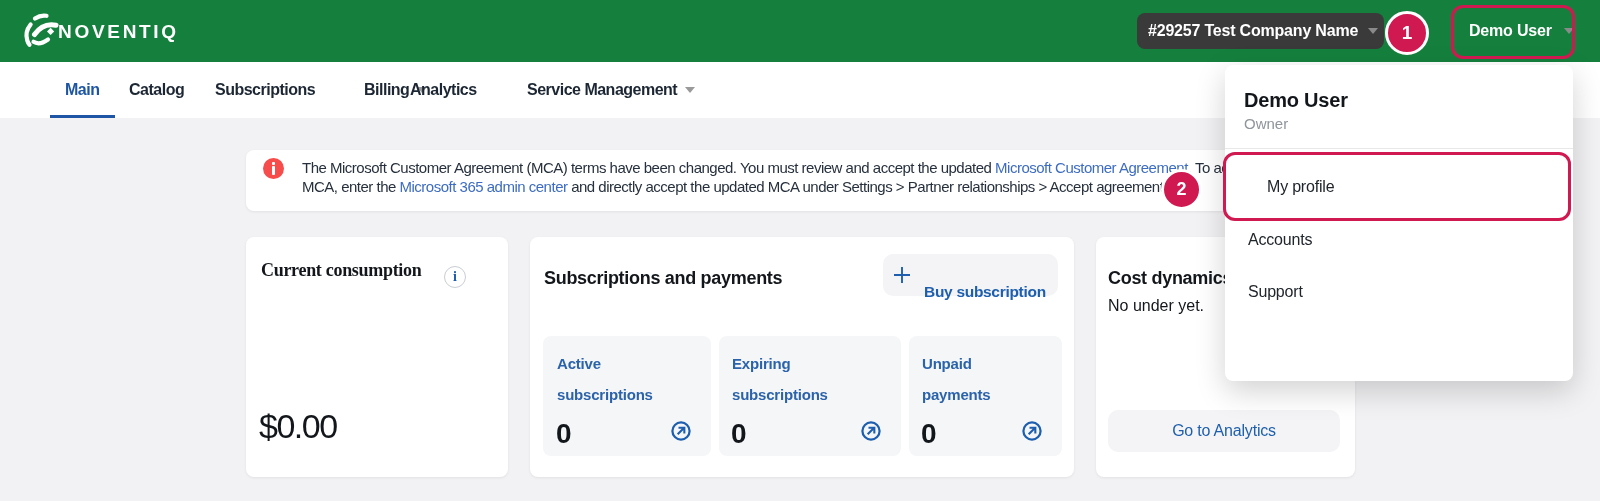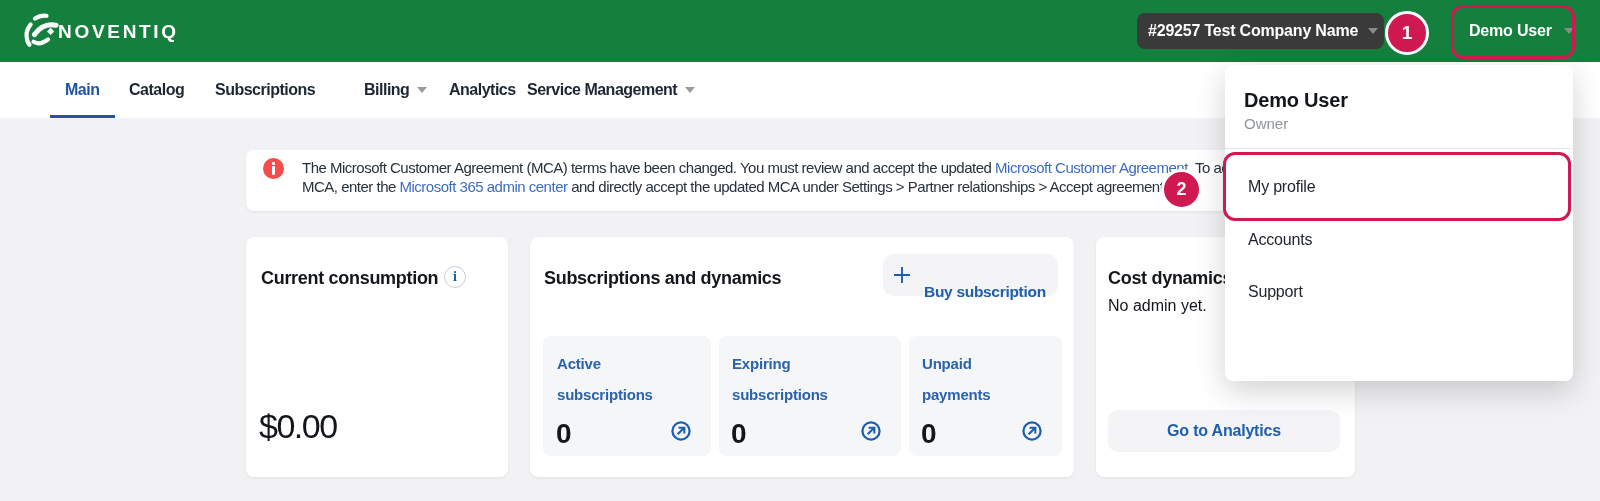--- a/index.html
+++ b/index.html
@@ -39,29 +39,29 @@
 .buybtn { position:absolute; left:883px; top:254px; width:175px; height:42px; background:#f4f4f6; border-radius:10px; color:#1d5fae; font-size:15.5px; font-weight:bold; letter-spacing:-0.3px; }
 .tile { position:absolute; top:336px; height:120px; background:#f5f6f8; border-radius:8px; }
 .t1 { left:543px; width:168px; }
 .t2 { left:719px; width:182px; }
 .t3 { left:909px; width:153px; }
 .tlabel { position:absolute; font-size:15px; font-weight:bold; color:#2b63ab; line-height:31px; letter-spacing:-0.2px; }
 .tzero { position:absolute; font-size:28px; font-weight:bold; color:#13171b; line-height:1; }
 .tarrow { position:absolute; width:20px; height:20px; }
 
 .nodata { position:absolute; left:1108px; top:297px; font-size:16px; color:#13171b; }
-.gobtn { position:absolute; left:1108px; top:410px; width:232px; height:42px; background:#f4f4f6; border-radius:10px; color:#1d5fae; font-size:16px; font-weight:bold; line-height:42px; text-align:center; letter-spacing:-0.2px; }
+.gobtn { position:absolute; left:1108px; top:410px; width:232px; height:42px; background:#f4f4f6; border-radius:10px; color:#1d5fae; font-size:16px; font-weight:normal; line-height:42px; text-align:center; letter-spacing:-0.2px; }
 
 
 .dd { position:absolute; left:1225px; top:65px; width:348px; height:316px; background:#fff; border-radius:8px; box-shadow:0 10px 30px rgba(0,0,0,0.18); }
 .dd .name { position:absolute; left:19px; top:24px; font-size:20px; font-weight:bold; color:#13171b; letter-spacing:-0.2px; }
 .dd .owner { position:absolute; left:19px; top:50px; font-size:15px; color:#8f959b; }
 .dd .div1 { position:absolute; left:0; top:83px; width:348px; height:1px; background:#e8e8e8; }
 .dd .item { position:absolute; left:23px; font-size:16px; color:#20262c; letter-spacing:-0.2px; }
-.dd .i1 { top:113px; }
+.dd .i1 { top:113px;margin-left:19px; }
 .dd .i2 { top:166px; }
 .dd .i3 { top:218px; }
 .dd .foot { position:absolute; left:0; top:262px; width:348px; height:54px; background:#f4f4f4; border-radius:0 0 8px 8px; text-align:center; line-height:54px; font-size:16px; color:#20262c; }
 
 
 .abox { position:absolute; border:3px solid #d01950; border-radius:12px; }
 .abox1 { left:1451px; top:5px; width:124px; height:54px; }
 .abox2 { left:1223px; top:152px; width:348px; height:69px; }
 .acirc { position:absolute; width:44px; height:44px; border-radius:50%; background:#d01950; border:3px solid #fff; color:#fff; text-align:center; font-size:19px; font-weight:bold; line-height:38px; }
 .ac1 { left:1385px; top:11px; }
@@ -82,44 +82,44 @@
   </svg>
   <div class="pill">#29257 Test Company Name<span class="caret"></span></div>
   <div class="duser">Demo User<span class="caret"></span></div>
 </div>
 
 <div class="nav">
   <a class="active" style="left:65px;">Main</a>
   <a style="left:129px;">Catalog</a>
   <a style="left:215px;">Subscriptions</a>
   <a style="left:341px;margin-left:23px;">Billing<span class="caret"></span></a>
-  <a style="left:449px;">Analytics</a>
+  <a style="left:410px;">Analytics</a>
   <a style="left:527px;">Service Management<span class="caret"></span></a>
   <div class="underline"></div>
 </div>
 
 <div class="alert"></div>
 <div class="icon abs" style="left:263px; top:158px; width:21px; height:21px; border-radius:50%; background:#f64c4c;">
   <div style="position:absolute;left:9px;top:4px;width:3px;height:3px;background:#fff;border-radius:1px;"></div>
   <div style="position:absolute;left:9px;top:8px;width:3px;height:9px;background:#fff;border-radius:1px;"></div>
 </div>
 <div class="abs" style="left:302px; top:158px; width:1053px; font-size:15px; color:#27313d; line-height:19px; letter-spacing:-0.5px; white-space:nowrap; overflow:hidden;">
 The Microsoft Customer Agreement (MCA) terms have been changed. You must review and accept the updated <a href="#" style="color:#3d6cc2;text-decoration:none;">Microsoft Customer Agreement</a>. To accept the<br>
 MCA, enter the <a href="#" style="color:#3d6cc2;text-decoration:none;">Microsoft 365 admin center</a> and directly accept the updated MCA under Settings &gt; Partner relationships &gt; Accept agreement.
 </div>
 
 <div class="card c1"></div>
 <div class="card c2"></div>
 <div class="card c3"></div>
 
-<div class="ctitle abs" style="left:261px; top:268px;">Current consumption</div>
+<div class="ctitle abs" style="left:261px; top:260px;font-family:Liberation Serif, serif;">Current consumption</div>
 <div class="infoi abs" style="left:444px; top:266px;">i</div>
 <div class="money abs">$0.00</div>
 
-<div class="ctitle abs" style="left:544px; top:268px;">Subscriptions and dynamics</div>
+<div class="ctitle abs" style="left:544px; top:268px;">Subscriptions and payments</div>
 <div class="buybtn">
     <svg width="18" height="18" viewBox="0 0 18 18" style="position:absolute;left:10px;top:12px">
       <path d="M9 1 V17 M1 9 H17" stroke="#1d5fae" stroke-width="1.9" fill="none"></path>
     </svg>
     <span style="position:absolute;left:41px;top:17px;line-height:42px;">Buy subscription</span>
   </div>
 <div class="tile t1"></div>
 <div class="tile t2"></div>
 <div class="tile t3"></div>
 <div class="tlabel abs" style="left:557px; top:348px;">Active<br>subscriptions</div>
@@ -135,21 +135,21 @@
 <svg class="tarrow abs" style="left:861px; top:421px;" viewBox="0 0 24 24">
     <circle cx="12" cy="12" r="10.3" stroke="#1d5fae" stroke-width="2.7" fill="none"></circle>
     <path d="M8 16 L15.2 8.8 M9 8 H16 V15" stroke="#1d5fae" stroke-width="2.5" fill="none"></path>
   </svg>
 <svg class="tarrow abs" style="left:1022px; top:421px;" viewBox="0 0 24 24">
     <circle cx="12" cy="12" r="10.3" stroke="#1d5fae" stroke-width="2.7" fill="none"></circle>
     <path d="M8 16 L15.2 8.8 M9 8 H16 V15" stroke="#1d5fae" stroke-width="2.5" fill="none"></path>
   </svg>
 
 <div class="ctitle abs" style="left:1108px; top:268px;">Cost dynamics</div>
-<div class="nodata">No admin yet.</div>
+<div class="nodata">No under yet.</div>
 <div class="gobtn">Go to Analytics</div>
 
 <div class="dd">
   <div class="name">Demo User</div>
   <div class="owner">Owner</div>
   <div class="div1"></div>
   <div class="item i1">My profile</div>
   <div class="item i2">Accounts</div>
   <div class="item i3">Support</div>
 </div>

